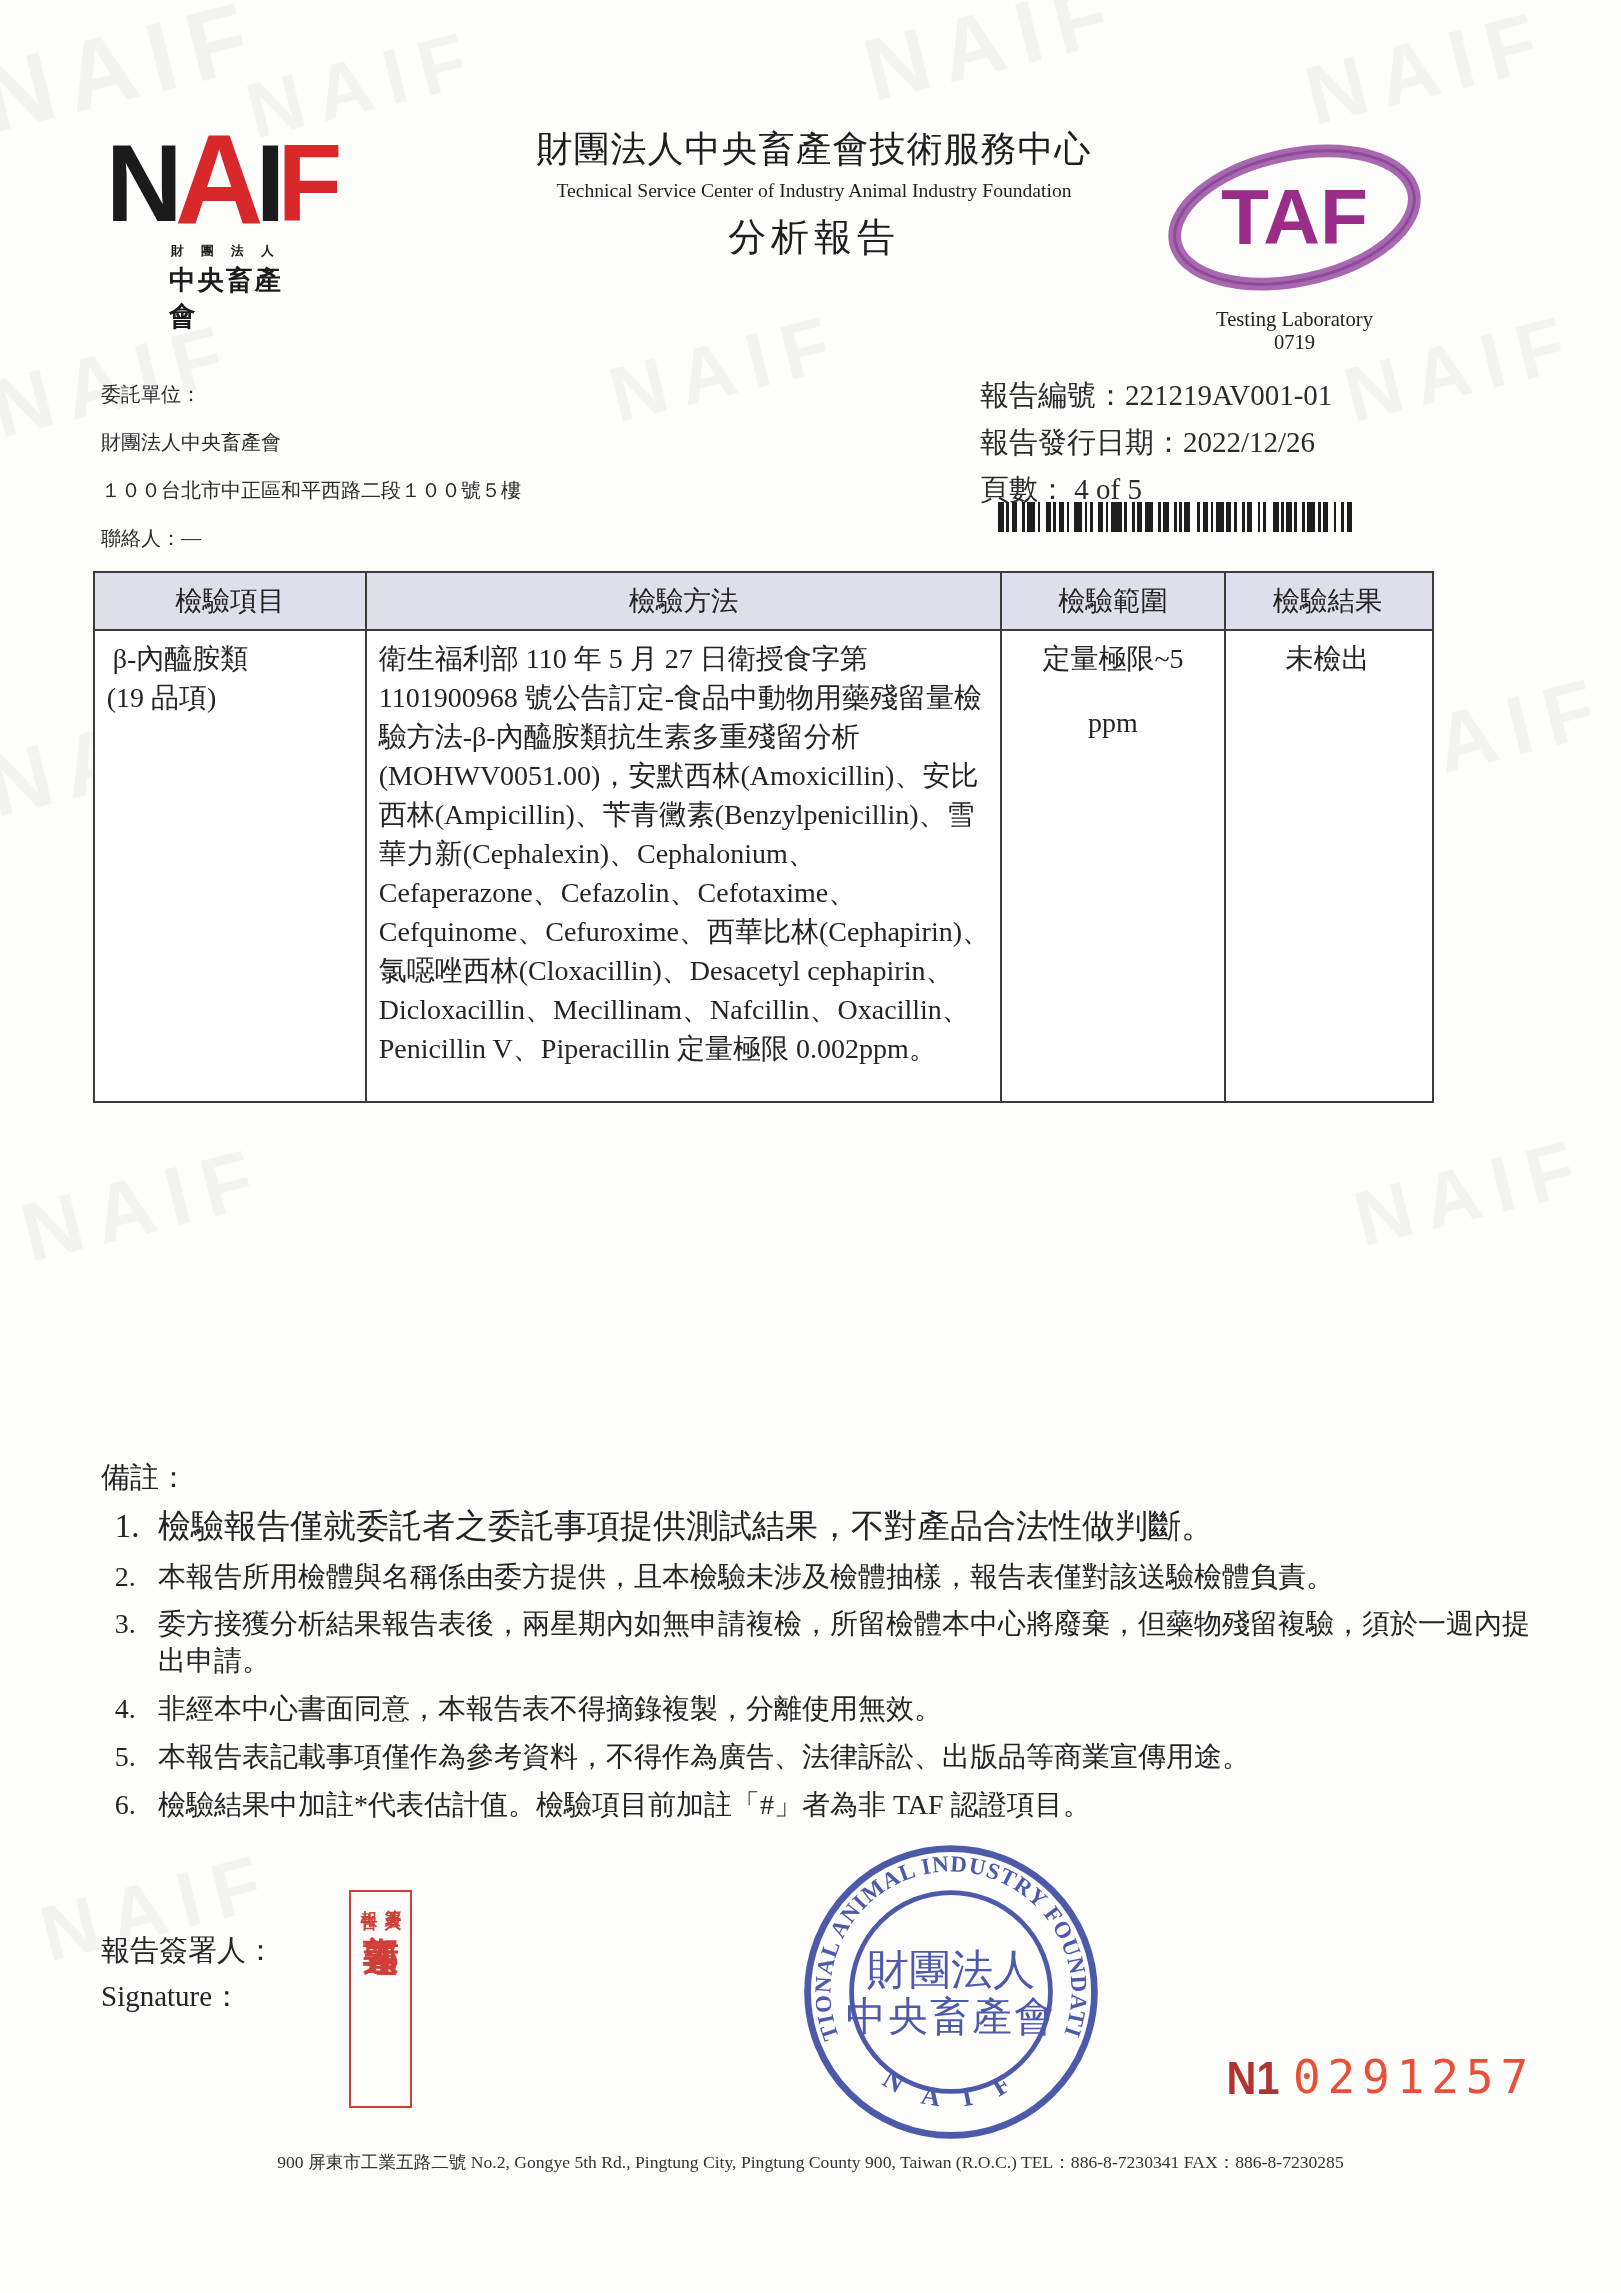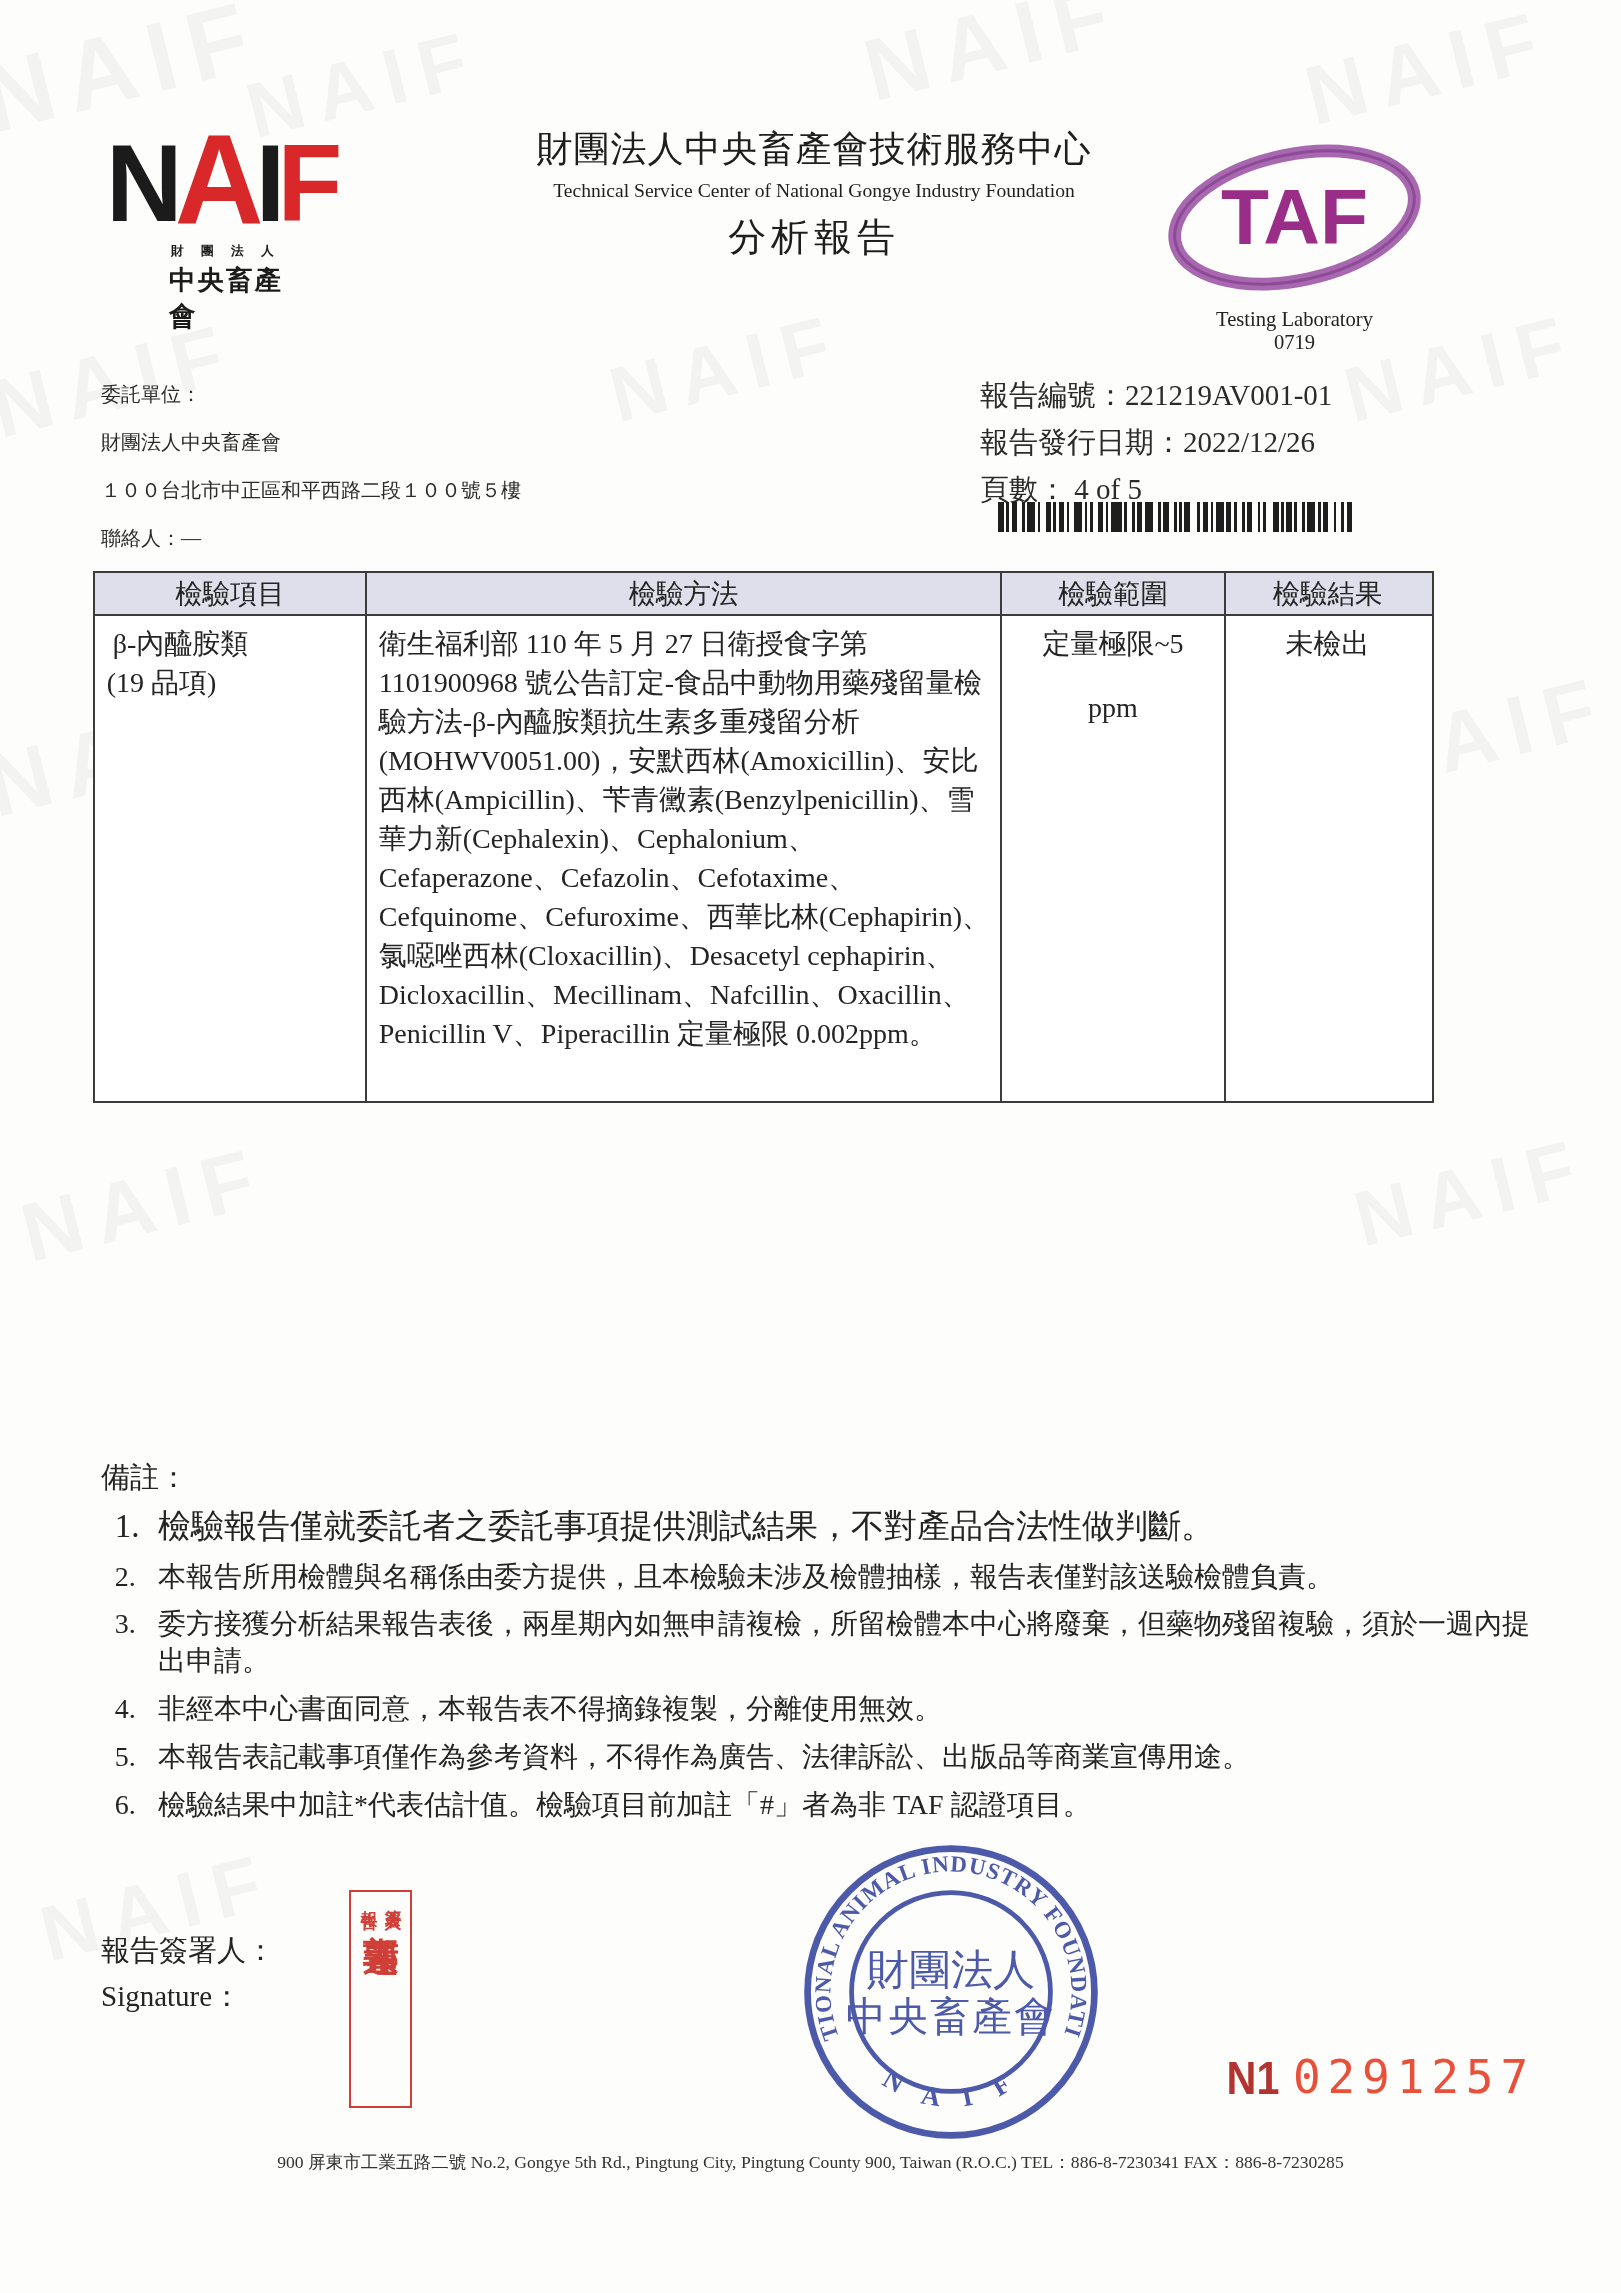--- a/index.html
+++ b/index.html
@@ -44,21 +44,21 @@
   
   .client-block{position:absolute;left:101px;top:370px;font-size:20px;line-height:48px;white-space:nowrap;}
   .report-block{position:absolute;left:980px;top:372px;font-size:29px;line-height:47px;white-space:nowrap;}
   .barcode-wrap{position:absolute;left:996px;top:502px;width:361px;height:30px;}
   
   .tbl{
     position:absolute;left:93px;top:571px;width:1341px;height:532px;
     border:2.9px solid #3c3c3c;box-sizing:border-box;display:flex;flex-direction:column;
     background:#fff;
   }
-  .tbl-head{display:flex;height:43px;background:#dedfea;border-bottom:2.9px solid #3c3c3c;box-sizing:border-box;}
+  .tbl-head{display:flex;height:58px;background:#dedfea;border-bottom:2.9px solid #3c3c3c;box-sizing:border-box;}
   .tbl-body{display:flex;flex:1;min-height:0;}
   .hc,.bc{box-sizing:border-box;}
   .hc{display:flex;align-items:center;justify-content:center;font-size:27.4px;color:#242424;}
   .hc1,.bc1{width:272px;}
   .hc2,.bc2{width:635px;}
   .hc3,.bc3{width:224px;}
   .hc4,.bc4{width:203px;}
   .hc1,.hc2,.hc3,.bc1,.bc2,.bc3{border-right:2px solid #3c3c3c;}
   .bc{padding-top:7.8px;font-size:28px;line-height:39px;color:#242424;}
   .bc1{padding-left:11.8px;}
@@ -120,21 +120,21 @@
         <span class="l l-red l-a">A</span>
         <span class="l l-black">I</span>
         <span class="l l-red">F</span>
     </div>
     <div class="naif-sub-small">財 團 法 人</div>
     <div class="naif-sub-large">中央畜產會</div>
   </div>
 
   <div class="head-center">
     <div class="org-title">財團法人中央畜產會技術服務中心</div>
-    <div class="org-subtitle">Technical Service Center of National Gongye Industry Foundation</div>
+    <div class="org-subtitle">Technical Service Center of Industry Animal Industry Foundation</div>
     <div class="doc-title">分析報告</div>
   </div>
 
   <div class="taf-logo">
     <svg width="271" height="169" viewBox="0 0 276 172">
       <g transform="rotate(-12 138 86)">
         <ellipse cx="138" cy="86" rx="124" ry="64" fill="none" stroke="#a868b0" stroke-width="13"></ellipse>
         <ellipse cx="138" cy="86" rx="124" ry="64" fill="none" stroke="#8d4a97" stroke-width="3"></ellipse>
       </g>
       <text x="138" y="113" text-anchor="middle" font-size="80" font-weight="900" font-family="&quot;Liberation Sans&quot;,sans-serif" fill="#992d87">TAF</text>

